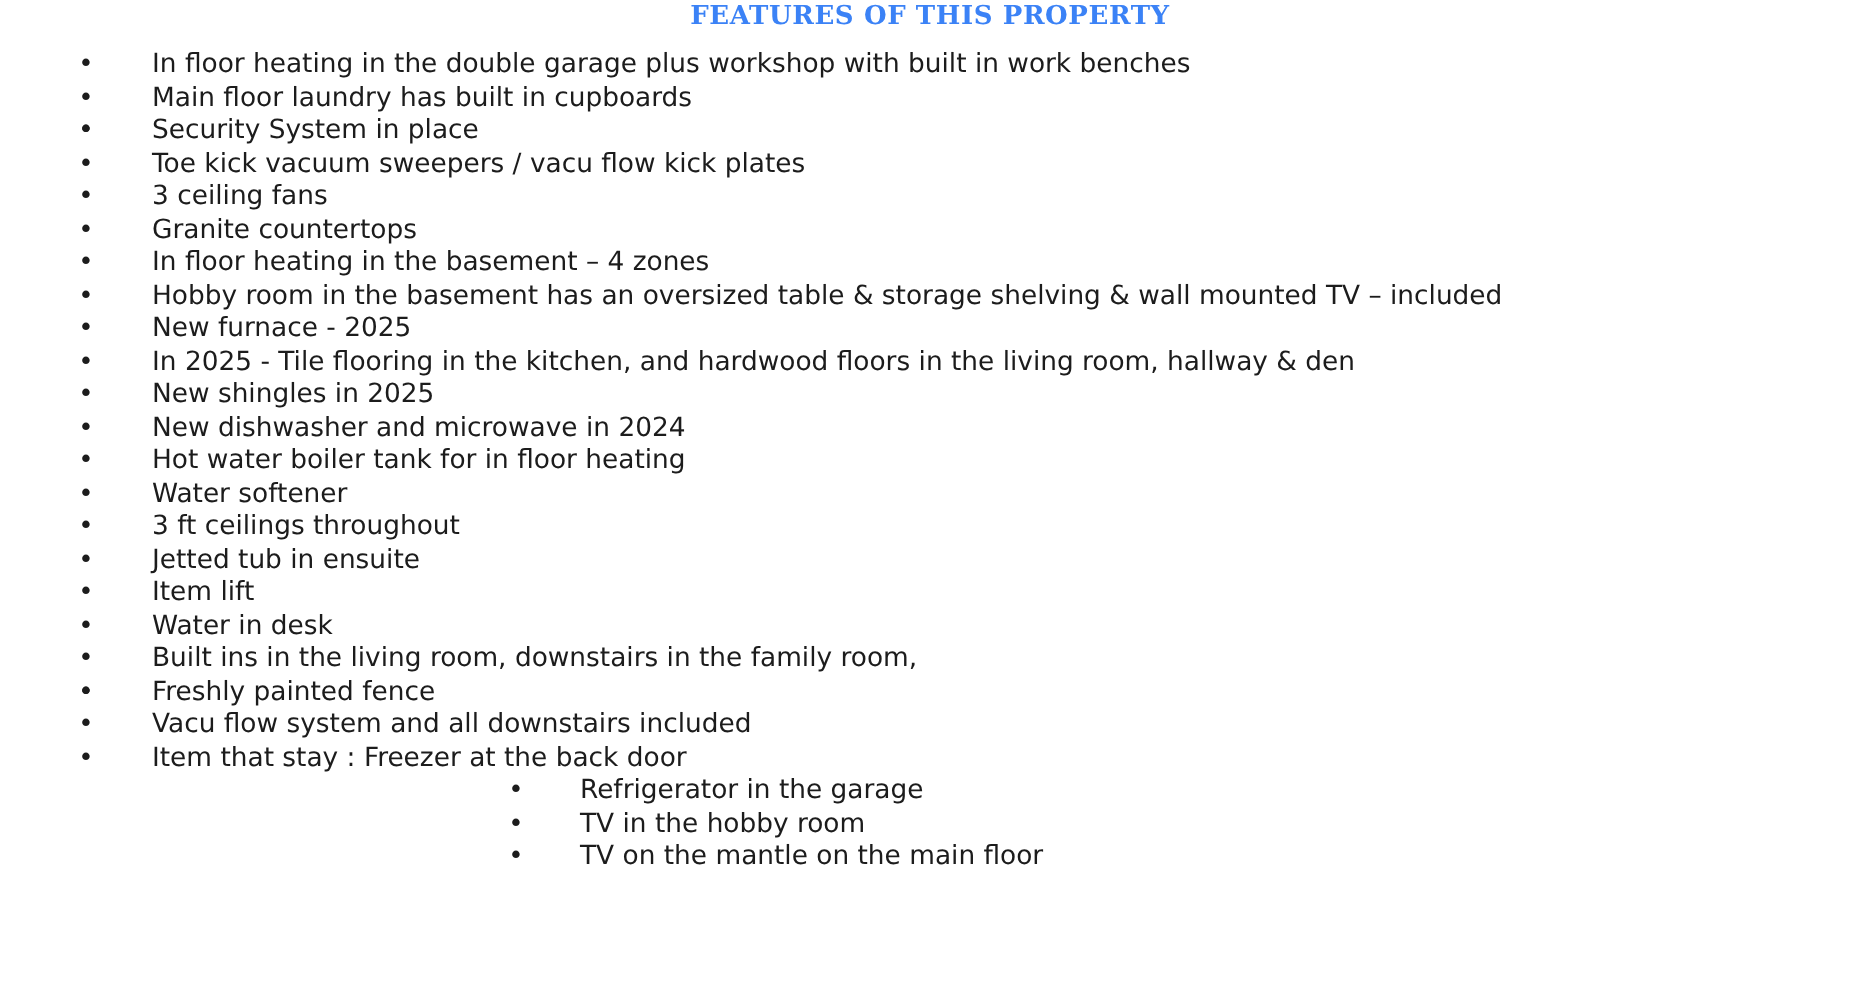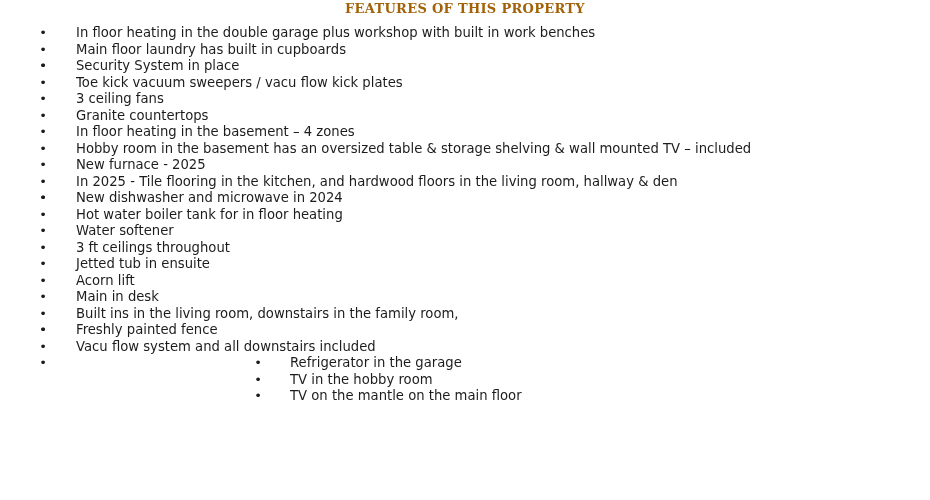--- a/index.html
+++ b/index.html
@@ -18,21 +18,21 @@
     .title {
       position: absolute;
       top: 1px;
       left: 0;
       width: 930px;
       text-align: center;
       font-family: "DejaVu Serif", serif;
       font-weight: bold;
       font-size: 13px;
       letter-spacing: 0.3px;
-      color: #a16207;
+      color: #3b82f6;
       text-transform: uppercase;
     }
     .list {
       position: absolute;
       top: 25px;
       left: 0;
       width: 930px;
       margin: 0;
       padding: 0;
       list-style: none;
@@ -85,33 +85,33 @@
   <li class="item"><span class="bullet">•</span><span>Main floor laundry has built in cupboards</span></li>
   <li class="item"><span class="bullet">•</span></li>
   <li class="item"><span class="bullet">•</span><span>Security System in place</span></li>
   <li class="item"><span class="bullet">•</span><span>Toe kick vacuum sweepers / vacu flow kick plates</span></li>
   <li class="item"><span class="bullet">•</span><span>3 ceiling fans</span></li>
   <li class="item"><span class="bullet">•</span><span>Granite countertops</span></li>
   <li class="item"><span class="bullet">•</span><span>In floor heating in the basement – 4 zones</span></li>
   <li class="item wrap"><span class="bullet">•</span><span>Hobby room in the basement has an oversized table &amp; storage shelving &amp; wall mounted TV – included</span></li>
   <li class="item"><span class="bullet">•</span><span>New furnace - 2025</span></li>
   <li class="item"><span class="bullet">•</span><span>In 2025 - Tile flooring in the kitchen, and hardwood floors in the living room, hallway &amp; den</span></li>
-  <li class="item"><span class="bullet">•</span></li>
+  <li class="item"><span class="bullet">•</span><span>New shingles in 2025</span></li>
   <li class="item"><span class="bullet">•</span><span>New dishwasher and microwave in 2024</span></li>
   <li class="item"><span class="bullet">•</span><span>Hot water boiler tank for in floor heating</span></li>
   <li class="item"><span class="bullet">•</span><span>Water softener</span></li>
   <li class="item"><span class="bullet">•</span><span>3 ft ceilings throughout</span></li>
   <li class="item"><span class="bullet">•</span><span>Jetted tub in ensuite</span></li>
-  <li class="item"><span class="bullet">•</span><span>Acorn lift</span></li>
-  <li class="item"><span class="bullet">•</span><span>Main in desk</span></li>
+  <li class="item"><span class="bullet">•</span><span>Item lift</span></li>
+  <li class="item"><span class="bullet">•</span><span>Water in desk</span></li>
   <li class="item"><span class="bullet">•</span><span>Built ins in the living room, downstairs in the family room,</span></li>
   <li class="item"><span class="bullet">•</span></li>
   <li class="item"><span class="bullet">•</span><span>Freshly painted fence</span></li>
   <li class="item"><span class="bullet">•</span><span>Vacu flow system and all downstairs included</span></li>
-  <li class="item"><span class="bullet">•</span></li>
+  <li class="item"><span class="bullet">•</span><span>Item that stay :  Freezer at the back door</span></li>
   <li>
     <ul class="sub-list">
       <li class="sub-item"><span class="bullet">•</span><span>Refrigerator in the garage</span></li>
       <li class="sub-item"><span class="bullet">•</span><span>TV in the hobby room</span></li>
       <li class="sub-item"><span class="bullet">•</span><span>TV on the mantle on the main floor</span></li>
     </ul>
   </li>
 </ul>
 
 </body></html>

